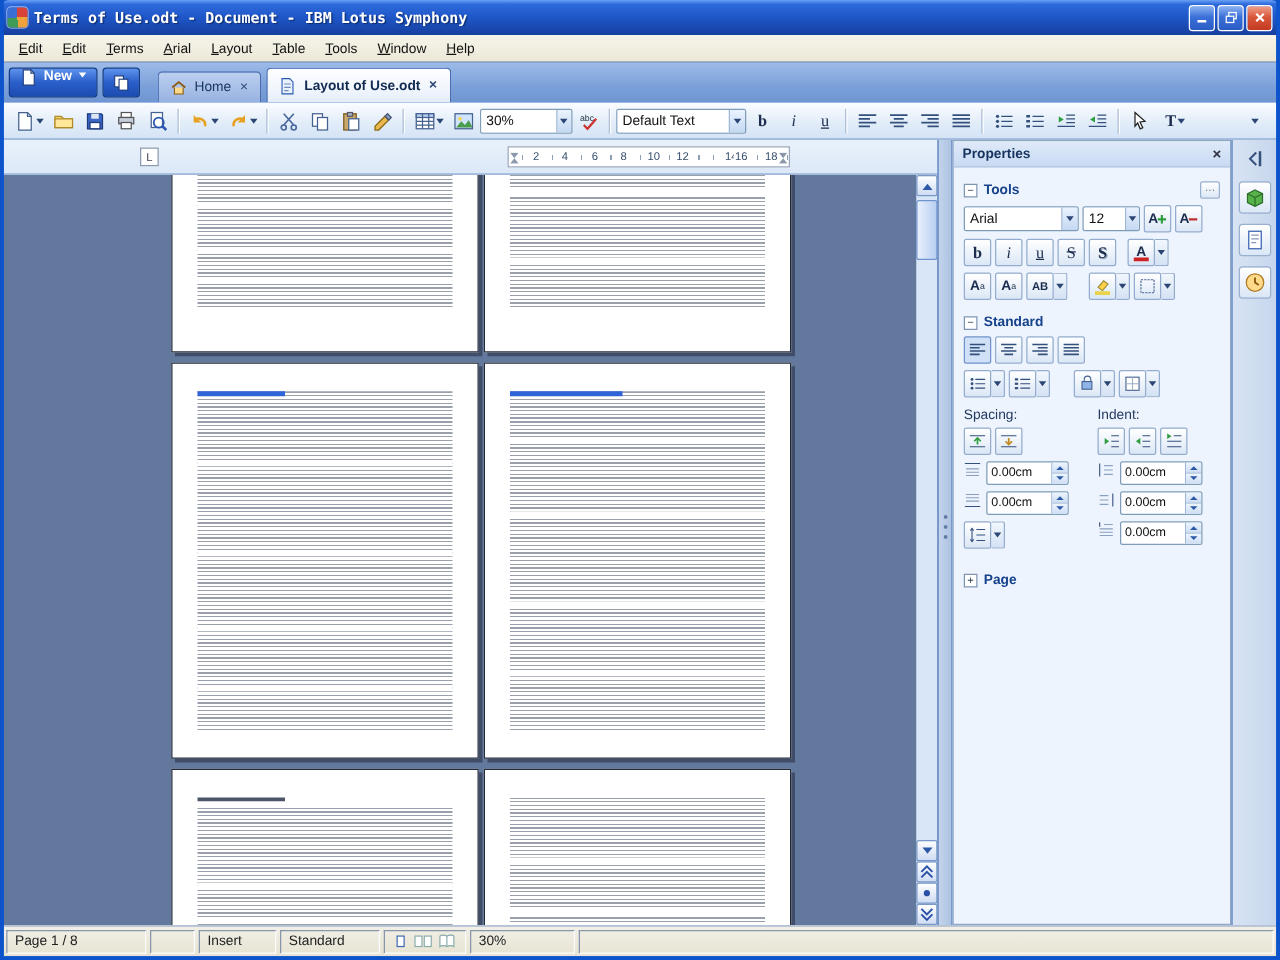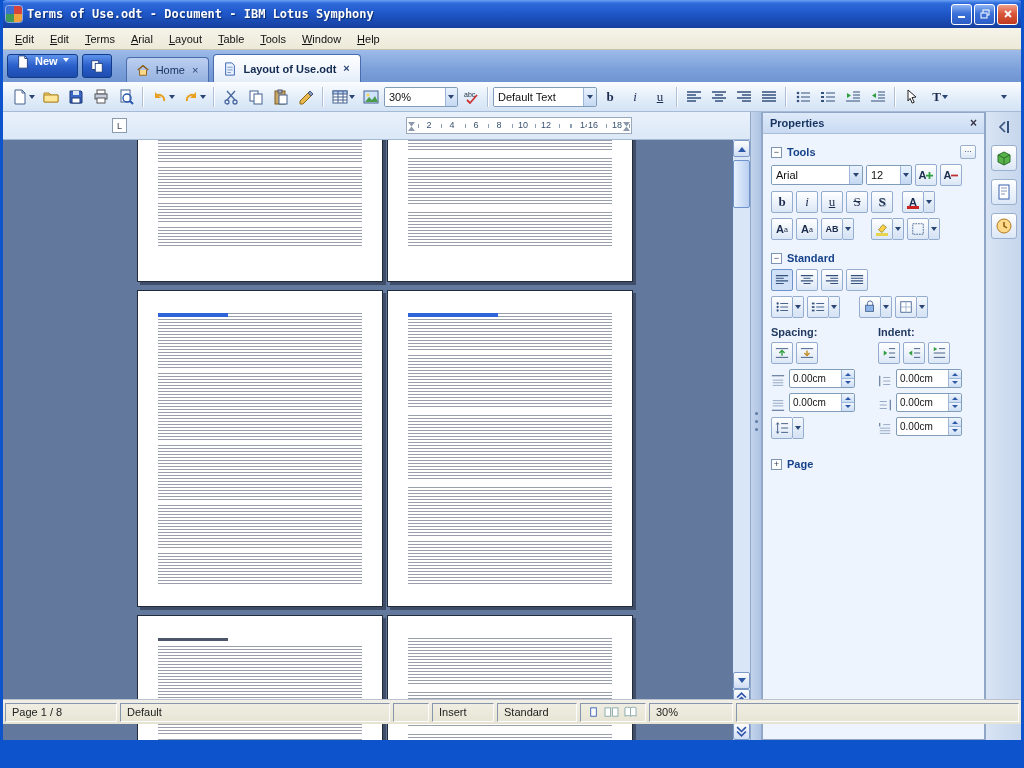--- a/index.html
+++ b/index.html
@@ -89,38 +89,38 @@
 .more{margin-left:auto;width:16px;height:14px;border:1px solid #9ab0cf;border-radius:2px;background:linear-gradient(#fff,#dce8f6);font-size:8px;line-height:12px;text-align:center;color:#345}
 .prow{display:flex;align-items:center;gap:3px;margin-bottom:5px}
 .pbtn{min-width:22px;height:22px;border:1px solid #94accd;border-radius:2px;background:linear-gradient(180deg,#fff,#dbe7f6);display:inline-flex;align-items:center;justify-content:center;padding:0 2px;position:relative}
 .pbtn.pressed{background:#cfe0f7;border-color:#6f93cc}
 .ddm{width:11px;height:22px;border:1px solid #94accd;border-left:none;border-radius:0 2px 2px 0;background:linear-gradient(180deg,#f2f7fd,#d4e2f4);display:inline-flex;align-items:center;justify-content:center;margin-left:-3px}
 .cv{width:0;height:0;border:3px solid transparent;border-top:4px solid #2b4574;margin-top:3px}
 .gA{font-weight:bold;font-size:11px;color:#1c2c4e}
 .cbar{position:absolute;left:4px;bottom:3px;width:12px;height:3px;background:#c22}
 .cbar.y{background:#e8d44a}
 .spgrid{display:grid;grid-template-columns:98px 1fr;column-gap:9px;margin-top:3px}
-.flabel{color:#223a60;margin:3px 0 4px;font-weight:bold}
-.sprow{display:flex;align-items:flex-end;gap:4px;margin-bottom:5px}
+.flabel{color:#223a60;margin:3px 0 4px;font-weight:normal}
+.sprow{display:flex;align-items:flex-start;gap:4px;margin-bottom:5px}
 .spin{display:inline-flex;width:66px;height:19px;border:1px solid #7f9db9;background:#fff;border-radius:2px;overflow:hidden}
 .spin .val{flex:1;padding:3px 3px 0;font-size:10px;color:#111}
 .spst{width:13px;display:flex;flex-direction:column;border-left:1px solid #9db7d8}
 .spst span{flex:1;display:flex;align-items:center;justify-content:center;background:linear-gradient(180deg,#eef5fe,#cddef4)}
 .spst .t1{border-bottom:1px solid #9db7d8}
 .tri2{width:0;height:0;border:3px solid transparent}
 .tri2.u{border-bottom:3px solid #2c58a8;margin-top:-2px}
 .tri2.d{border-top:3px solid #2c58a8;margin-bottom:-2px}
 
 
 .strip{position:absolute;left:985px;top:112px;width:36px;height:628px;background:linear-gradient(90deg,#d8e4f4,#c6d6ec);border-left:1px solid #8fa6c6;display:flex;flex-direction:column;align-items:center;padding-top:5px;gap:8px}
 .stbtn{width:26px;height:26px;border:1px solid #9ab0cf;border-radius:3px;background:linear-gradient(180deg,#fff,#dbe7f6);display:flex;align-items:center;justify-content:center}
 .stbtn.flat{border-color:transparent;background:transparent;height:20px}
 
 
-.statusbar{position:absolute;left:3px;top:699px;width:1018px;height:25px;background:linear-gradient(180deg,#f2f0e6,#e6e3d2);border-top:1px solid #b9c2cf;display:flex;align-items:center;padding:2px 2px}
+.statusbar{position:absolute;left:3px;top:740px;width:1018px;height:25px;background:linear-gradient(180deg,#f2f0e6,#e6e3d2);border-top:1px solid #b9c2cf;display:flex;align-items:center;padding:2px 2px}
 .seg{height:19px;border:1px solid;border-color:#8795ad #fbfcfd #fbfcfd #8795ad;margin-right:3px;display:flex;align-items:center;padding:0 6px;color:#222;gap:4px}
 .seg.grow{flex:1;margin-right:0}
 
 
 .ic16{width:16px;height:16px}
 .ic14{width:14px;height:14px}
 </style>
 </head>
 <body>
 
@@ -812,23 +812,20 @@
         <circle cx="9" cy="9" r="7" fill="#ffd98a" stroke="#b07a20"></circle>
         <path d="M9 5v4l3 2" fill="none" stroke="#8a5a10" stroke-width="1.5"></path>
       </svg>
   </div>
 </div>
 
 <div class="statusbar">
   <div class="seg" style="width:112px">
       <span>Page 1 / 8</span>
     </div>
-  <div class="seg" style="width:270px">
-      <span>Default</span>
-    </div>
   <div class="seg" style="width:36px"></div>
   <div class="seg" style="width:62px">
       <span>Insert</span>
     </div>
   <div class="seg" style="width:80px">
       <span>Standard</span>
     </div>
   <div class="seg" style="width:66px">
     <svg width="13" height="13" viewBox="0 0 14 14">
         <rect x="4" y="2" width="6" height="9" fill="#fff" stroke="#3a62b0"></rect>

